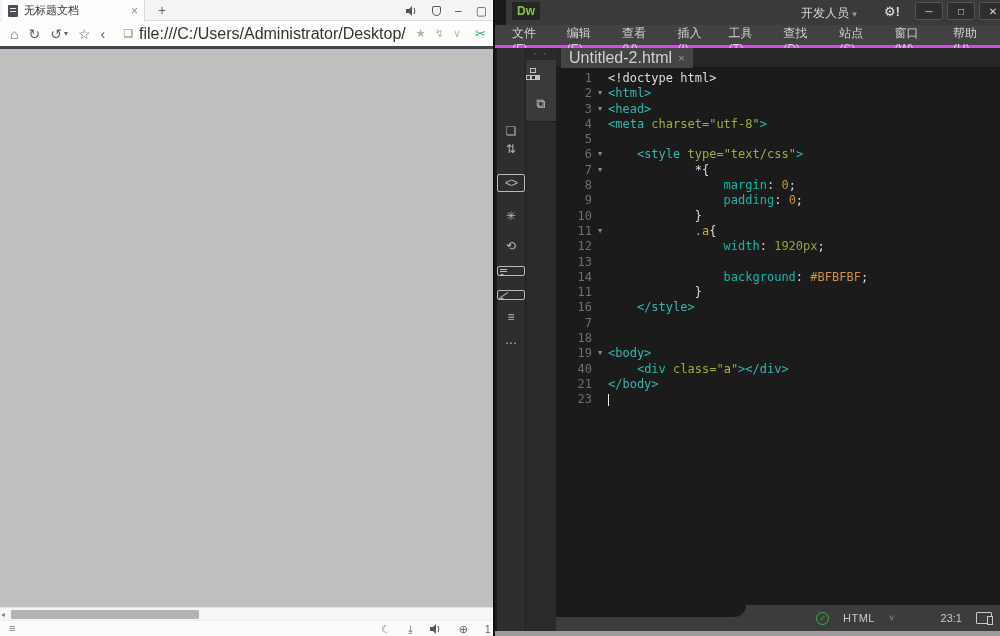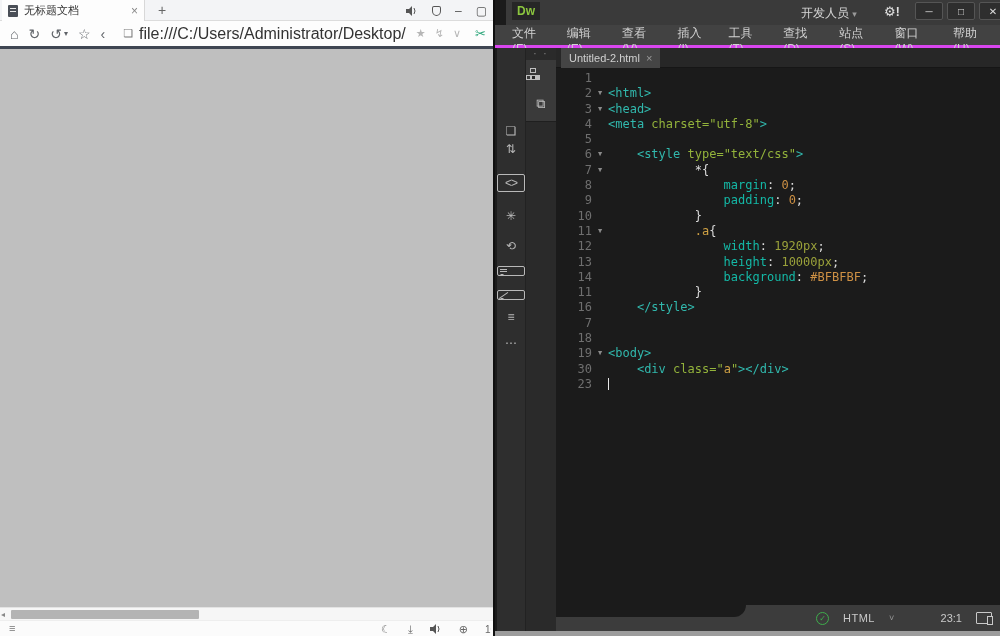--- a/index.html
+++ b/index.html
@@ -62,21 +62,21 @@
   #dockdots { position:absolute; left:0; top:0; width:100%; text-align:center; color:#8a8a8a; font-size:10px; letter-spacing:2px; }
   #dockhead { position:absolute; left:0; top:12px; width:100%; height:62px; background:#3a3a3a; border-bottom:1px solid #1f1f1f; }
   #dockhead .di { position:absolute; left:0; width:100%; text-align:center; color:#c0c0c0; font-size:13px; }
   .domtree { display:inline-block; width:13px; height:12px; position:relative; }
   .domtree:before { content:""; position:absolute; left:4px; top:0; width:4px; height:3px; border:1px solid #c0c0c0; }
   .domtree:after { content:""; position:absolute; left:0; bottom:0; width:3px; height:3px; border:1px solid #c0c0c0; box-shadow:5px 0 0 -1px #2a2a2a, 4.5px 0 0 #c0c0c0, 9px 0 0 #c0c0c0; }
 
   #editor { position:absolute; left:61px; top:48px; right:0; bottom:31px; background:#1b1b1b; }
   #doctabs { position:absolute; left:0; top:0; width:100%; height:20px; background:#272727; border-bottom:1px solid #161616; }
   #doctab { position:absolute; left:5px; top:0; height:20px; background:#454545; display:flex; align-items:center; padding:0 8px; }
-  #doctab .t { color:#d0d0d0; font-size:11px; font-family:"Liberation Sans",sans-serif; }
+  #doctab .t { color:#d0d0d0; font-size:16px; font-family:"Liberation Sans",sans-serif; }
   #doctab .x { color:#9a9a9a; font-size:11px; margin-left:6px; }
   #codearea { position:absolute; left:0; top:20px; width:100%; bottom:0; padding-top:3px; font-family:"DejaVu Sans Mono",monospace; font-size:12px; }
   .cl { height:15.3px; line-height:15.3px; white-space:pre; display:flex; }
   .cl .ln { width:36px; text-align:right; color:#6f6f6f; flex:none; }
   .cl .fold { width:16px; text-align:center; color:#8a8a8a; font-size:7px; flex:none; }
   .cl .ct { flex:1; }
   .sg-p { color:#dcdcdc; } .sg-t { color:#31b8ad; } .sg-a { color:#93b33b; }
   .sg-s { color:#93b33b; } .sg-v { color:#cfa144; } .sg-c { color:#14b8a6; }
   .sg-n { color:#9aa13a; } .sg-o { color:#cd9044; } .sg-w { color:#dcdcdc; }
   .caret-bar { display:inline-block; width:1px; height:12px; background:#e8e8e8; vertical-align:middle; }
@@ -216,40 +216,41 @@
   </div>
 
   <div id="editor">
     <div id="doctabs">
       <div id="doctab">
         <span class="t">Untitled-2.html</span>
         <span class="x">×</span>
       </div>
     </div>
     <div id="codearea">
-        <div class="cl"><span class="ln">1</span><span class="fold"></span></div>
+        <div class="cl"><span class="ln">1</span><span class="fold"></span><span class="ct"><span class="sg-p">&lt;!doctype html&gt;</span></span></div>
         <div class="cl"><span class="ln">2</span><span class="fold">▼</span><span class="ct"><span class="sg-t">&lt;html&gt;</span></span></div>
         <div class="cl"><span class="ln">3</span><span class="fold">▼</span><span class="ct"><span class="sg-t">&lt;head&gt;</span></span></div>
         <div class="cl"><span class="ln">4</span><span class="fold"></span><span class="ct"><span class="sg-t">&lt;meta</span><span class="sg-p"> </span><span class="sg-a">charset=</span><span class="sg-s">"utf-8"</span><span class="sg-t">&gt;</span></span></div>
         <div class="cl"><span class="ln">5</span><span class="fold"></span></div>
         <div class="cl"><span class="ln">6</span><span class="fold">▼</span><span class="ct"><span class="sg-p">    </span><span class="sg-t">&lt;style</span><span class="sg-p"> </span><span class="sg-a">type=</span><span class="sg-s">"text/css"</span><span class="sg-t">&gt;</span></span></div>
         <div class="cl"><span class="ln">7</span><span class="fold">▼</span><span class="ct"><span class="sg-p">            *{</span></span></div>
         <div class="cl"><span class="ln">8</span><span class="fold"></span><span class="ct"><span class="sg-p">                </span><span class="sg-c">margin</span><span class="sg-w">: </span><span class="sg-o">0</span><span class="sg-w">;</span></span></div>
         <div class="cl"><span class="ln">9</span><span class="fold"></span><span class="ct"><span class="sg-p">                </span><span class="sg-c">padding</span><span class="sg-w">: </span><span class="sg-o">0</span><span class="sg-w">;</span></span></div>
         <div class="cl"><span class="ln">10</span><span class="fold"></span><span class="ct"><span class="sg-p">            }</span></span></div>
         <div class="cl"><span class="ln">11</span><span class="fold">▼</span><span class="ct"><span class="sg-p">            </span><span class="sg-v">.a</span><span class="sg-p">{</span></span></div>
         <div class="cl"><span class="ln">12</span><span class="fold"></span><span class="ct"><span class="sg-p">                </span><span class="sg-c">width</span><span class="sg-w">: </span><span class="sg-n">1920px</span><span class="sg-w">;</span></span></div>
-        <div class="cl"><span class="ln">13</span><span class="fold"></span><span class="ct"><span class="sg-p">                </span><span class="sg-c">height</span><span class="sg-w">: </span><span class="sg-n">10000px</span><span class="sg-w">;</span></span></div>
+        <div class="cl"><span class="ln">13</span><span class="fold"></span></div>
         <div class="cl"><span class="ln">14</span><span class="fold"></span><span class="ct"><span class="sg-p">                </span><span class="sg-c">background</span><span class="sg-w">: </span><span class="sg-o">#BFBFBF</span><span class="sg-w">;</span></span></div>
         <div class="cl"><span class="ln">11</span><span class="fold"></span><span class="ct"><span class="sg-p">            }</span></span></div>
         <div class="cl"><span class="ln">16</span><span class="fold"></span><span class="ct"><span class="sg-p">    </span><span class="sg-t">&lt;/style&gt;</span></span></div>
         <div class="cl"><span class="ln">7</span><span class="fold"></span></div>
         <div class="cl"><span class="ln">18</span><span class="fold"></span><span class="ct"></span></div>
         <div class="cl"><span class="ln">19</span><span class="fold">▼</span><span class="ct"><span class="sg-t">&lt;body&gt;</span></span></div>
-        <div class="cl"><span class="ln">30</span><span class="fold"></span><span class="ct"><span class="sg-p">    </span><span class="sg-t">&lt;div</span><span class="sg-p"> </span><span class="sg-a">class=</span><span class="sg-s">"</span><span class="sg-v">a</span><span class="sg-s">"</span><span class="sg-t">&gt;&lt;/div&gt;</span></span></div>
+        <div class="cl"><span class="ln">40</span><span class="fold"></span><span class="ct"><span class="sg-p">    </span><span class="sg-t">&lt;div</span><span class="sg-p"> </span><span class="sg-a">class=</span><span class="sg-s">"</span><span class="sg-v">a</span><span class="sg-s">"</span><span class="sg-t">&gt;&lt;/div&gt;</span></span></div>
+        <div class="cl"><span class="ln">21</span><span class="fold"></span><span class="ct"><span class="sg-t">&lt;/body&gt;</span></span></div>
         <div class="cl"><span class="ln">23</span><span class="fold"></span><span class="ct"><span class="caret-bar"></span></span></div>
       </div>
   </div>
 
   <div id="dwstatus">
     <div id="notch"></div>
     <div id="statusitems">
       <span class="okcheck">✓</span>
       <span class="lang">HTML</span>
       <span class="chev">˅</span>

